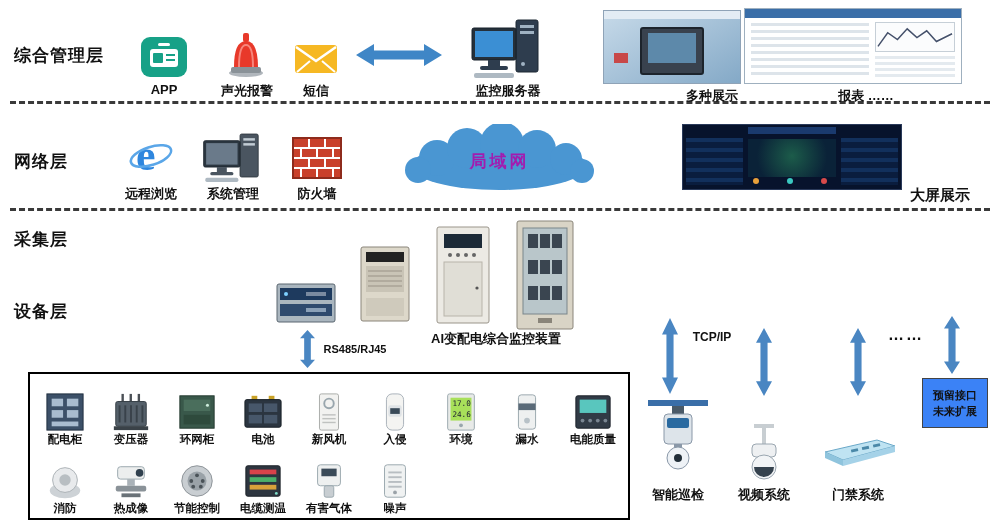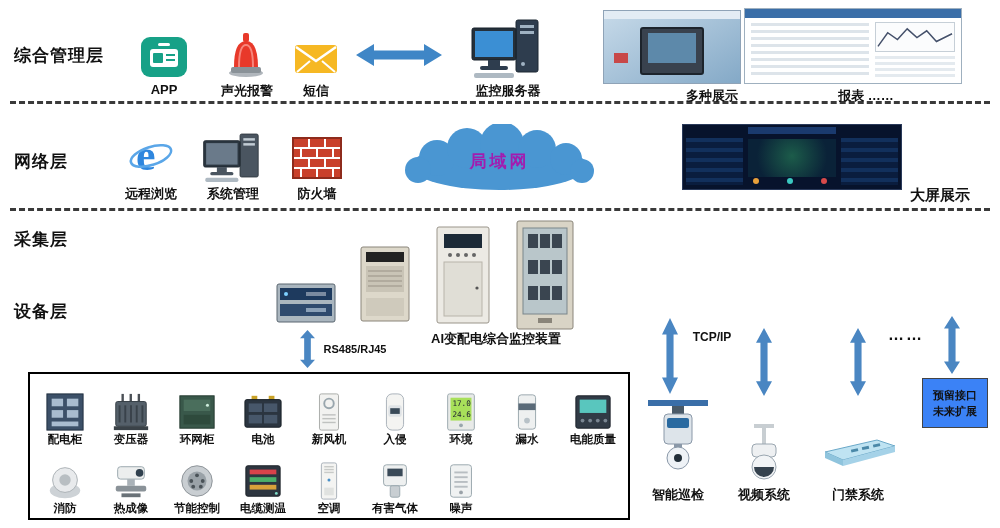--- a/index.html
+++ b/index.html
@@ -469,35 +469,20 @@
             <rect x="8" y="17" width="28" height="5" fill="#4ab06a"></rect>
             <rect x="8" y="25" width="28" height="5" fill="#d8a23a"></rect>
             <circle cx="36" cy="34" r="1.5" fill="#7fddc8"></circle>
           </svg>
         </span>
       <span class="dlabel">电缆测温</span>
     </div>
     <div class="dcell">
       <span>
           <svg width="44" height="40" viewBox="0 0 44 42">
-            <rect x="14" y="2" width="16" height="38" rx="2" fill="#f4f4f2" stroke="#a8b0b8"></rect>
-            <g stroke="#c8cac8" stroke-width="1.5">
-              <line x1="17" y1="6" x2="27" y2="6"></line>
-              <line x1="17" y1="9" x2="27" y2="9"></line>
-              <line x1="17" y1="12" x2="27" y2="12"></line>
-            </g>
-            <circle cx="22" cy="20" r="1.6" fill="#4a90c8"></circle>
-            <rect x="17" y="28" width="10" height="8" fill="#e0e2e0"></rect>
-          </svg>
-        </span>
-      <span class="dlabel">空调</span>
-    </div>
-    <div class="dcell">
-      <span>
-          <svg width="44" height="40" viewBox="0 0 44 42">
             <rect x="10" y="4" width="24" height="22" rx="3" fill="#eef0f0" stroke="#99a6ad"></rect>
             <rect x="14" y="8" width="16" height="8" fill="#3a4a58"></rect>
             <rect x="17" y="26" width="10" height="12" rx="2" fill="#c8ced2" stroke="#99a6ad"></rect>
           </svg>
         </span>
       <span class="dlabel">有害气体</span>
     </div>
     <div class="dcell">
       <span>
           <svg width="44" height="40" viewBox="0 0 44 42">

